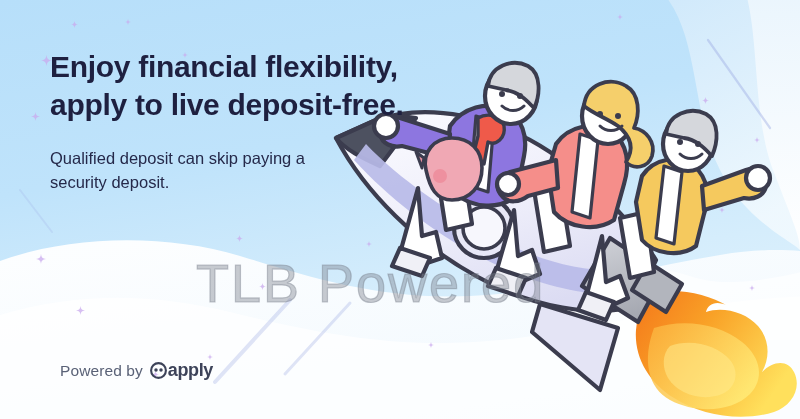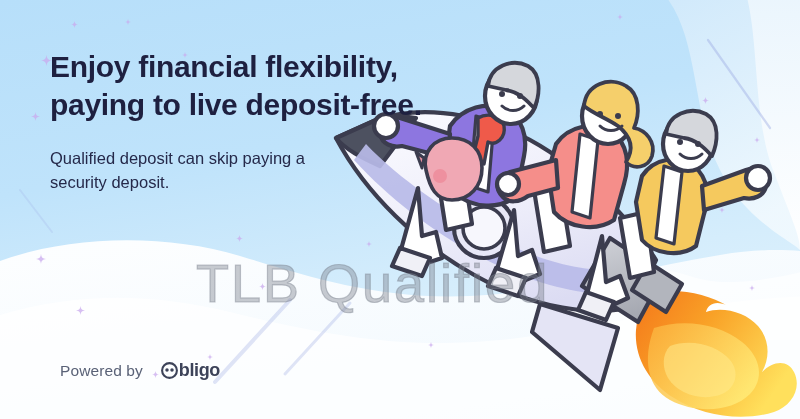--- a/index.html
+++ b/index.html
@@ -59,21 +59,21 @@
     white-space: pre-line;
   }
 
   
   .footer {
     position: absolute;
     left: 60px;
     bottom: 38px;
     display: flex;
     align-items: center;
-    gap: 18px;
+    gap: 7px;
     z-index: 7;
   }
   .powered-text {
     font-size: 15.5px;
     color: #5a6277;
     letter-spacing: 0.1px;
   }
   .brand {
     display: flex;
     align-items: center;
@@ -401,32 +401,32 @@
           <circle cx="380" cy="84" r="3" fill="#3b3c4e" stroke="none"></circle>
           <path fill="none" stroke-width="3" d="M362,94 C368,100 378,100 384,94"></path>
         </g>
 
       </g>
     </svg>
   </div>
 
   <div class="copy">
     <h1 class="headline">Enjoy financial flexibility,
-paying to live deposit-free.</h1>
+apply to live deposit-free.</h1>
     <p class="subhead">Qualified deposit can skip paying a
 security deposit.</p>
   </div>
 
-  <div class="watermark">TLB Qualified</div>
+  <div class="watermark">TLB Powered</div>
 
   <div class="footer">
     <span class="powered-text">Powered by</span>
     <span class="brand">
       <svg class="brand-mark" width="17" height="17" viewBox="0 0 17 17" aria-hidden="true">
         <circle cx="8.5" cy="8.5" r="7.4" fill="none" stroke="#3d4359" stroke-width="2.1"></circle>
         <circle cx="6.0" cy="8.0" r="1.75" fill="#3d4359"></circle>
         <circle cx="11.0" cy="8.0" r="1.75" fill="#3d4359"></circle>
       </svg>
-      <span>bligo</span>
+      <span>apply</span>
     </span>
   </div>
 
 </div>
 
 </body></html>

